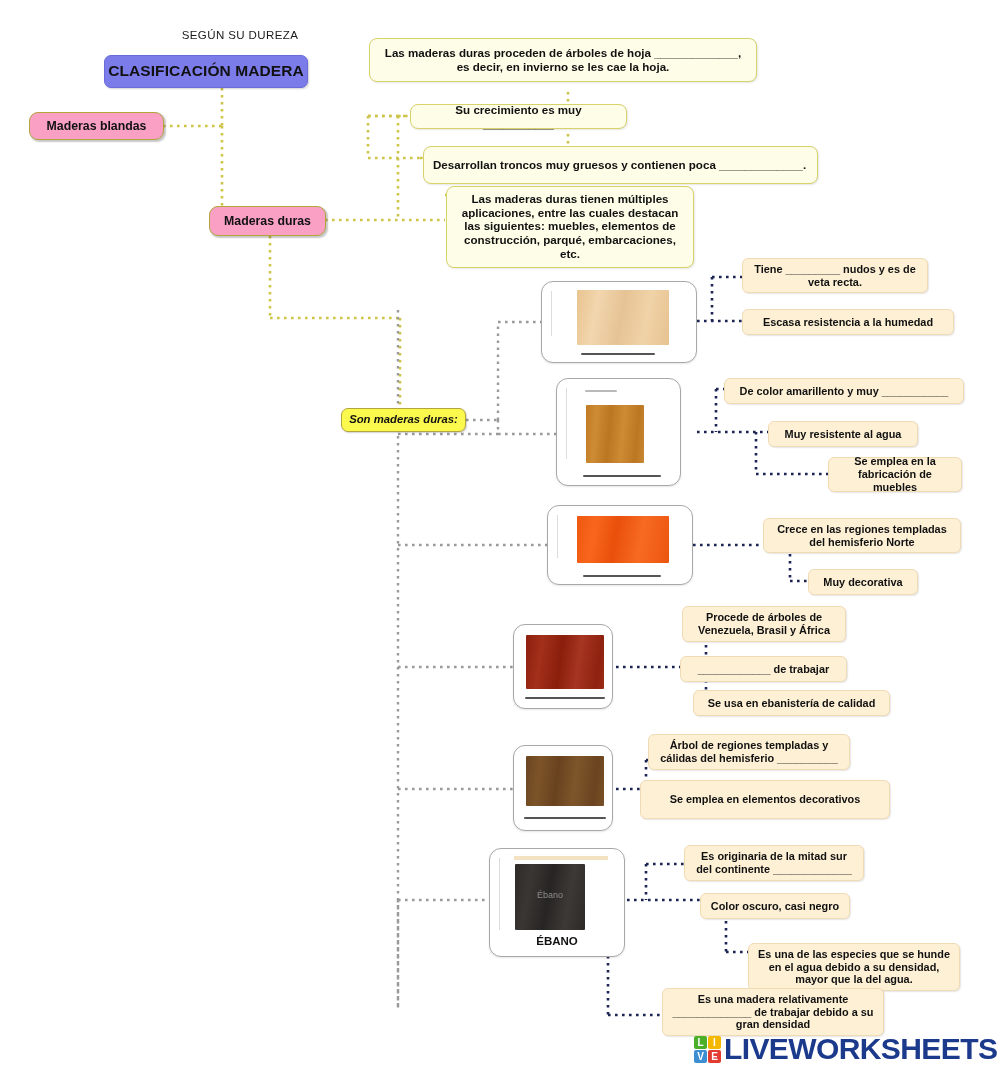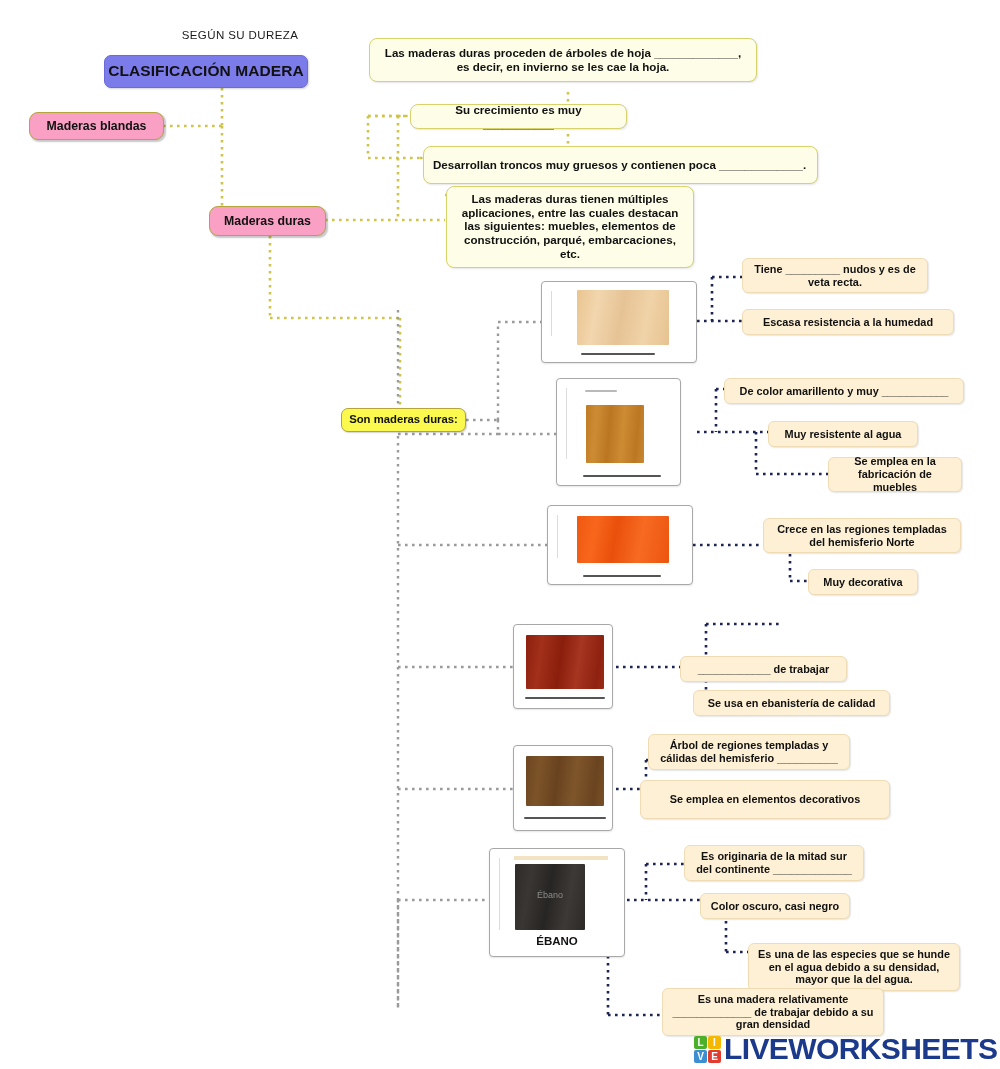--- a/index.html
+++ b/index.html
@@ -90,21 +90,21 @@
     font-size: 10.9px;
     padding: 12px 8px;
     box-shadow: 1px 1px 1.5px rgba(0,0,0,.10);
   }
 
   
   .wood-card {
     position: absolute;
     background: #ffffff;
     border: 1.4px solid #a8a8a8;
-    border-radius: 4px;
+    border-radius: 12px;
     z-index: 4;
     box-shadow: 0 1px 2px rgba(0,0,0,.10);
   }
   .wood-card .leftrule {
     position: absolute;
     left: 9px; top: 9px; bottom: 26px;
     width: 1px;
     background: #dcdcdc;
   }
   .wood-card .swatch {
@@ -261,21 +261,21 @@
   <div class="node pink-node" style="left:209px; top:206px; width:117px; height:30px;">Maderas duras</div>
 
   <div class="node pale-node" style="left:369px; top:38px; width:388px; height:44px;">Las maderas duras proceden de árboles de hoja _____________, es decir, en invierno se les cae la hoja.</div>
 
   <div class="node pale-node" style="left:410px; top:104px; width:217px; height:25px;">Su crecimiento es muy ___________</div>
 
   <div class="node pale-node" style="left:423px; top:146px; width:395px; height:38px;">Desarrollan troncos muy gruesos y contienen poca _____________.</div>
 
   <div class="node pale-node" style="left:446px; top:186px; width:248px; height:82px; align-items:flex-start;">Las maderas duras tienen múltiples aplicaciones, entre las cuales destacan las siguientes: muebles, elementos de construcción, parqué, embarcaciones, etc.</div>
 
-  <div class="node yellow-node" style="left:341px; top:408px; width:125px; height:24px;">Son maderas duras:</div>
+  <div class="node yellow-node" style="left:341px; top:408px; width:125px; height:24px;font-style:italic;">Son maderas duras:</div>
 
   <div class="wood-card" style="left:541px; top:281px; width:156px; height:82px;">
     <div class="leftrule"></div>
     <div class="swatch w-pino" style="left:35px; top:8px; width:92px; height:55px;"></div>
     <div class="baseline" style="left:39px; top:71px; width:74px;"></div>
   </div>
 
   <div class="node cream-node" style="left:742px; top:258px; width:186px; height:35px;">Tiene _________ nudos y es de veta recta.</div>
 
   <div class="node cream-node" style="left:742px; top:309px; width:212px; height:23px;">Escasa resistencia a la humedad</div>
@@ -301,20 +301,21 @@
 
   <div class="node cream-node" style="left:763px; top:518px; width:198px; height:35px;">Crece en las regiones templadas del hemisferio Norte</div>
 
   <div class="node cream-node" style="left:808px; top:569px; width:110px; height:23px;">Muy decorativa</div>
 
   <div class="wood-card" style="left:513px; top:624px; width:100px; height:85px;">
     <div class="swatch w-caoba" style="left:12px; top:10px; width:78px; height:54px;"></div>
     <div class="baseline" style="left:11px; top:72px; width:80px;"></div>
   </div>
 
+  <div class="node cream-node" style="left:682px; top:606px; width:164px; height:36px;">Procede de árboles de Venezuela, Brasil y África</div>
 
   <div class="node cream-node" style="left:680px; top:656px; width:167px; height:23px;">____________ de trabajar</div>
 
   <div class="node cream-node" style="left:693px; top:690px; width:197px; height:23px;">Se usa en ebanistería de calidad</div>
 
   <div class="wood-card" style="left:513px; top:745px; width:100px; height:86px;">
     <div class="swatch w-nogal" style="left:12px; top:10px; width:78px; height:50px;"></div>
     <div class="baseline" style="left:10px; top:71px; width:82px;"></div>
   </div>
 

